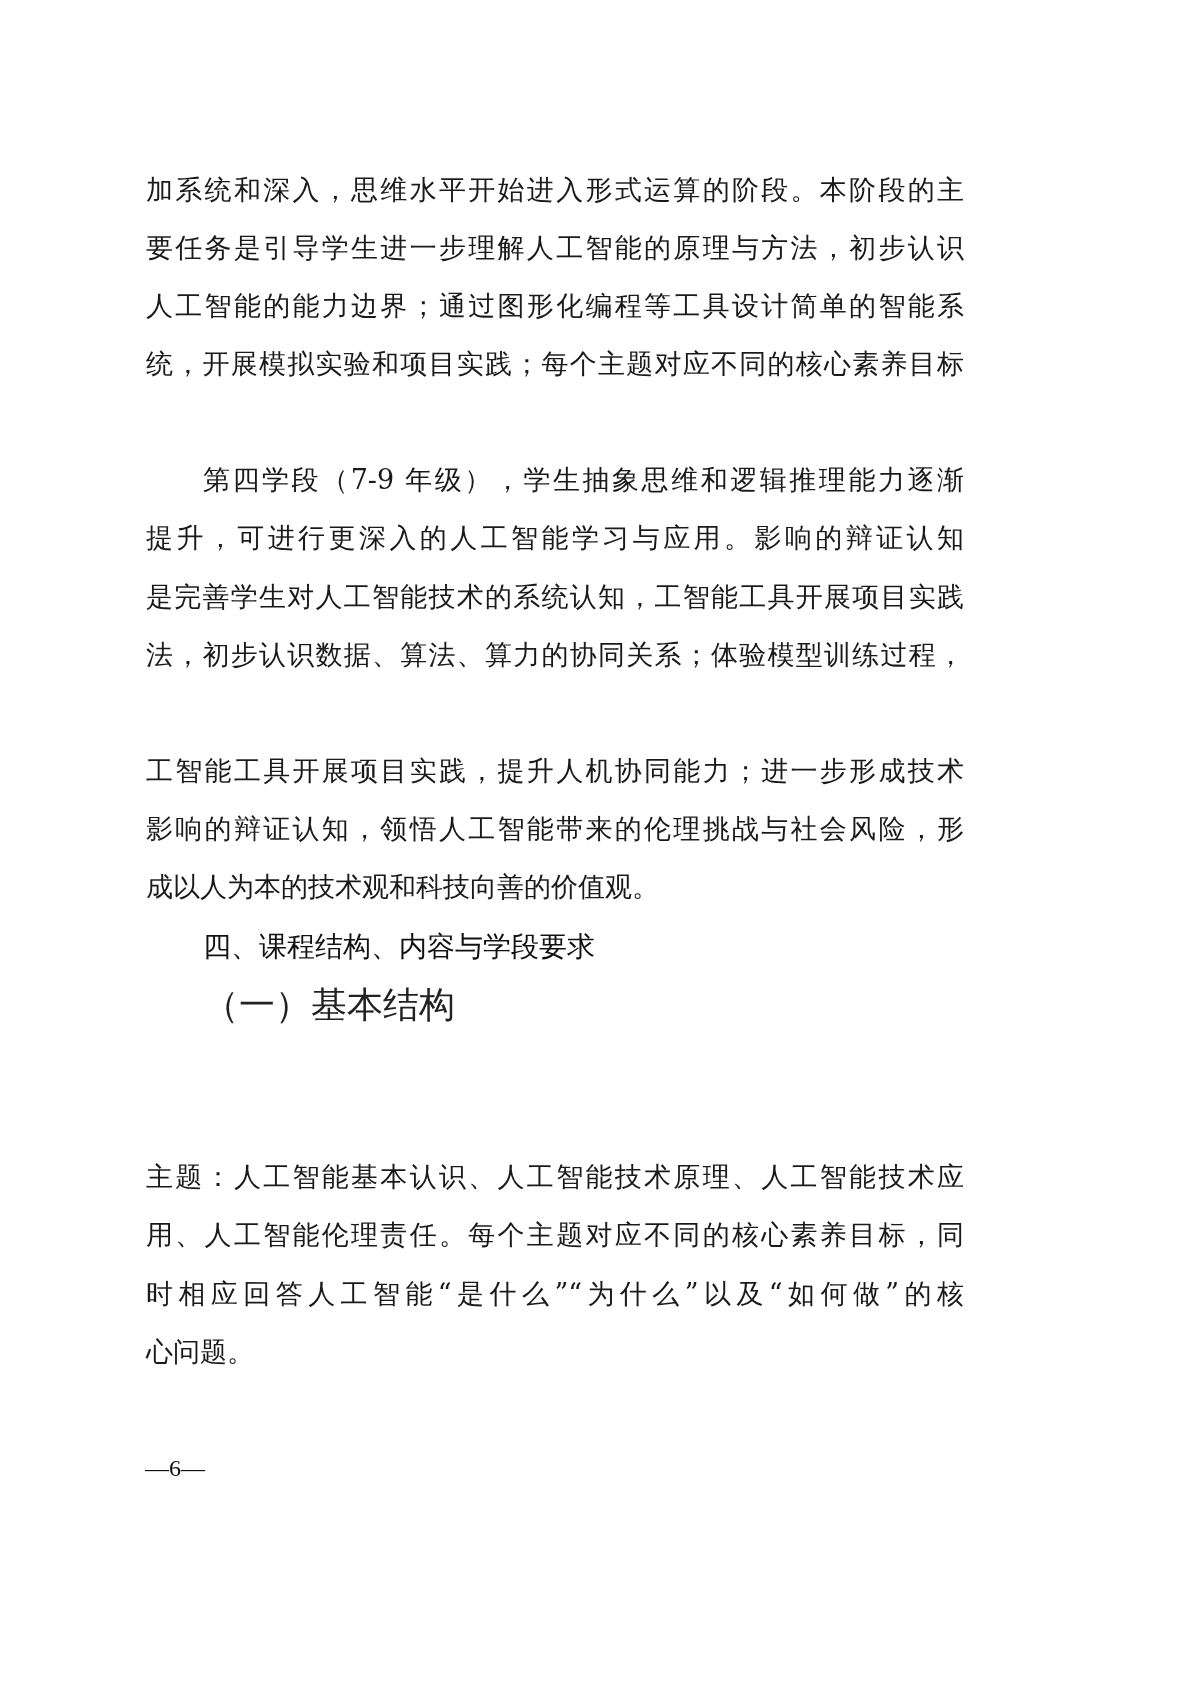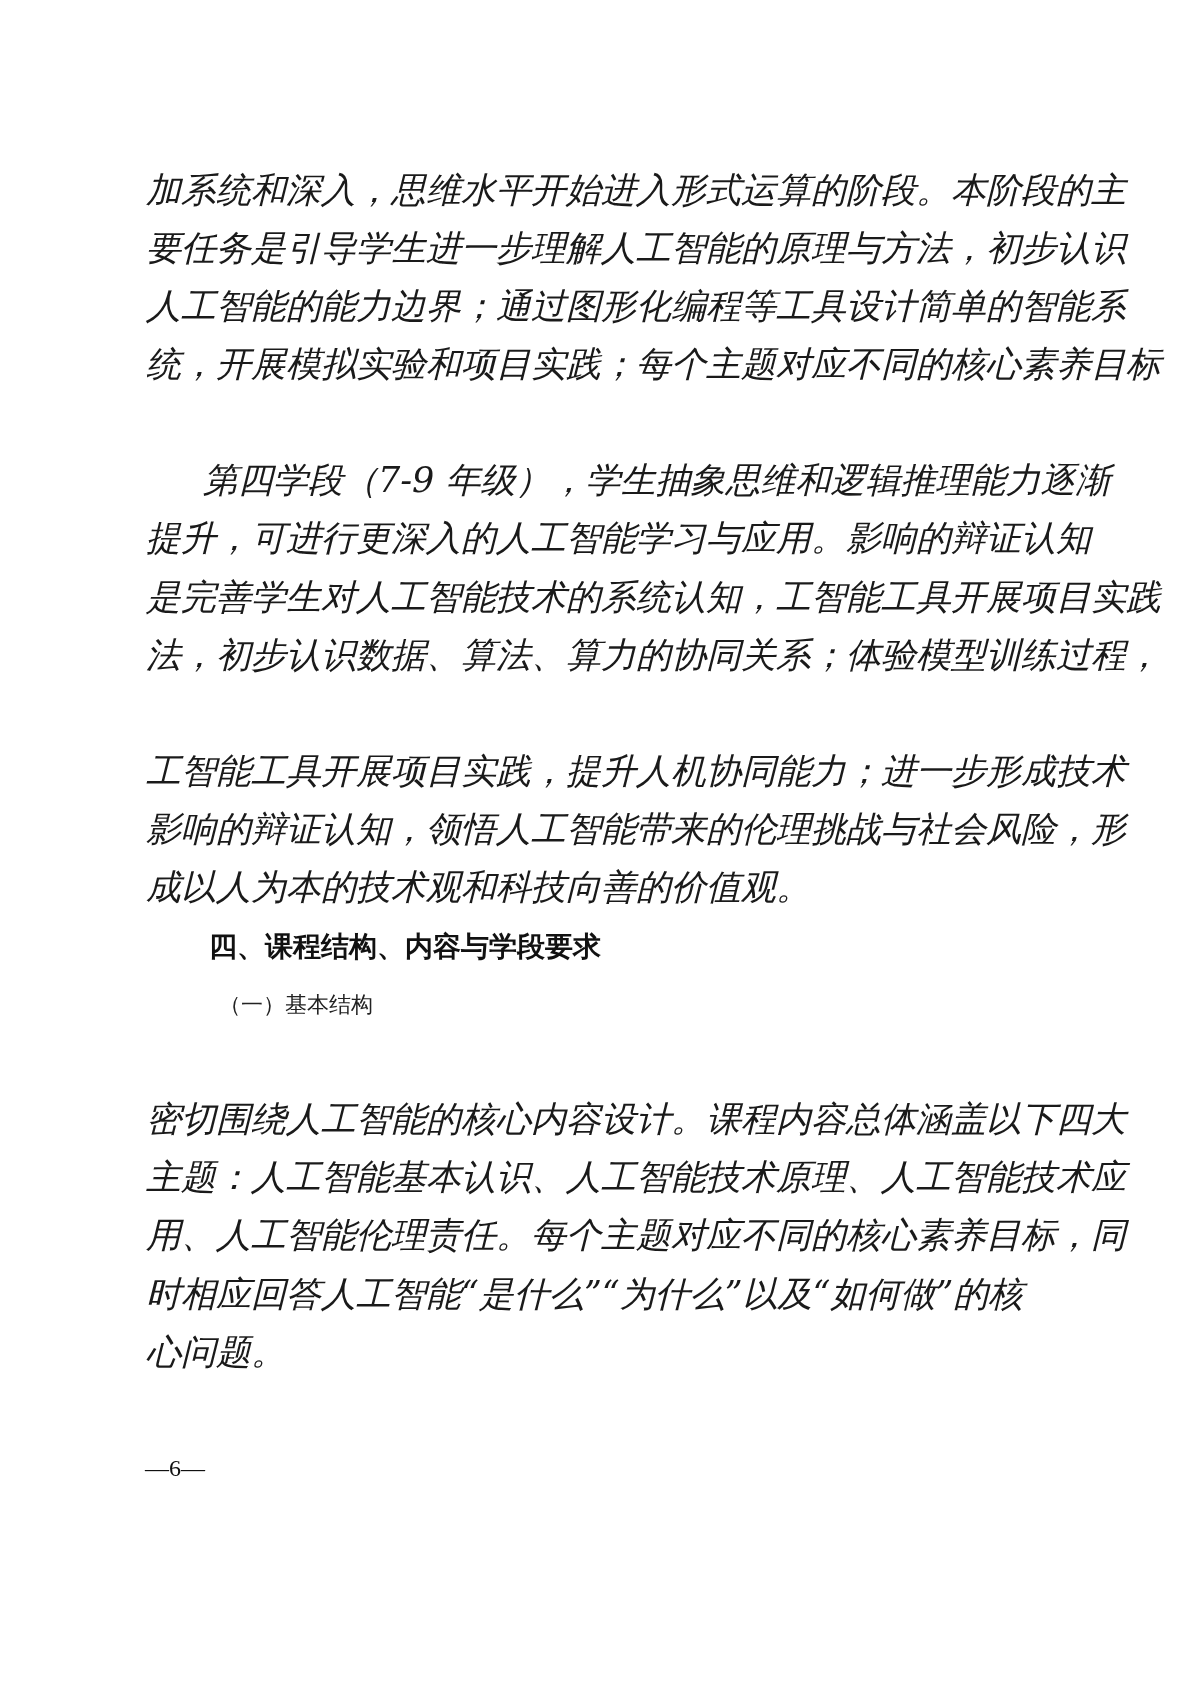--- a/index.html
+++ b/index.html
@@ -1,25 +1,25 @@
 <!DOCTYPE html>
 <html><head>
 <meta charset="utf-8">
 <style>
   html, body { margin: 0; padding: 0; background: #ffffff; }
   body { width: 1200px; height: 1698px; position: relative; overflow: hidden;
          font-family: "DejaVu Serif", "Liberation Serif", serif; color: #1a1a1a; }
   .page { position: absolute; left: 0; top: 0; width: 1200px; height: 1698px; background: #fff; }
-  .line { position: absolute; left: 146px; width: 818px; font-size: 35px; line-height: 36px;
-          white-space: nowrap; text-align: justify; text-align-last: justify; letter-spacing: 0; font-style: italic; }
+  .line { position: absolute; left: 146px; width: 818px; font-size: 27px; line-height: 36px;
+          white-space: nowrap; text-align: justify; text-align-last: justify; letter-spacing: 0; }
   .line.last { text-align-last: left; }
   .line.indent { left: 203px; width: 761px; }
-  .heading { position: absolute; left: 209px; font-size: 28px; line-height: 36px; font-weight: bold;
+  .heading { position: absolute; left: 203px; font-size: 28px; line-height: 36px; font-weight: normal;
              font-family: "DejaVu Sans", "Liberation Sans", sans-serif; white-space: nowrap; color: #111; }
-  .subheading { position: absolute; left: 219px; font-size: 22px; line-height: 36px; white-space: nowrap; color: #222; }
+  .subheading { position: absolute; left: 203px; font-size: 36px; line-height: 36px; white-space: nowrap; color: #222; }
   .page-number { position: absolute; left: 145px; top: 1453px; font-size: 24px; line-height: 30px;
                  font-family: "Liberation Serif", "DejaVu Serif", serif; white-space: nowrap; color: #111; }
 </style>
 </head>
 <body>
 
 <div class="page">
 
   <div class="line" style="top:172px">加系统和深入，思维水平开始进入形式运算的阶段。本阶段的主</div>
   <div class="line" style="top:230px">要任务是引导学生进一步理解人工智能的原理与方法，初步认识</div>
@@ -31,20 +31,19 @@
   <div class="line" style="top:579px">是完善学生对人工智能技术的系统认知，工智能工具开展项目实践</div>
   <div class="line" style="top:637px">法，初步认识数据、算法、算力的协同关系；体验模型训练过程，</div>
   <div class="line" style="top:753px">工智能工具开展项目实践，提升人机协同能力；进一步形成技术</div>
   <div class="line" style="top:811px">影响的辩证认知，领悟人工智能带来的伦理挑战与社会风险，形</div>
   <div class="line last" style="top:869px">成以人为本的技术观和科技向善的价值观。</div>
 
   <div class="heading" style="top:929px">四、课程结构、内容与学段要求</div>
 
   <div class="subheading" style="top:987px">（一）基本结构</div>
 
-  <div class="line" style="top:1101px">密切围绕人工智能的核心内容设计。课程内容总体涵盖以下四大</div>
   <div class="line" style="top:1159px">主题：人工智能基本认识、人工智能技术原理、人工智能技术应</div>
   <div class="line" style="top:1217px">用、人工智能伦理责任。每个主题对应不同的核心素养目标，同</div>
   <div class="line" style="top:1276px">时相应回答人工智能“是什么”“为什么”以及“如何做”的核</div>
   <div class="line last" style="top:1334px">心问题。</div>
 
   <div class="page-number">—6—</div>
 </div>
 
 </body></html>

